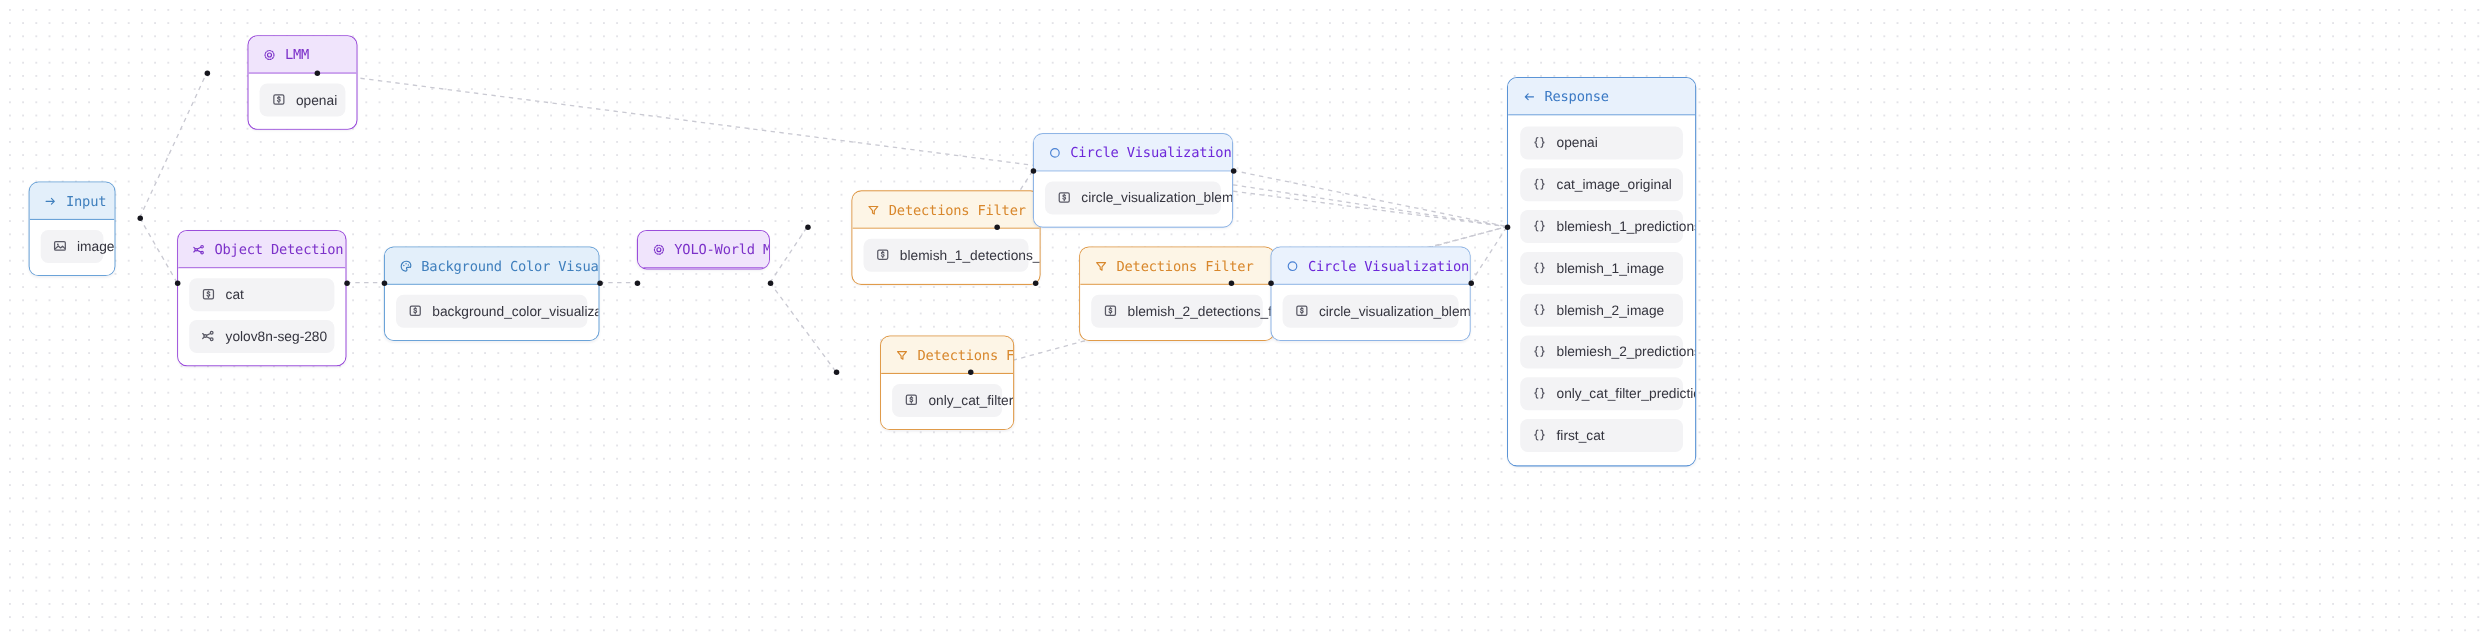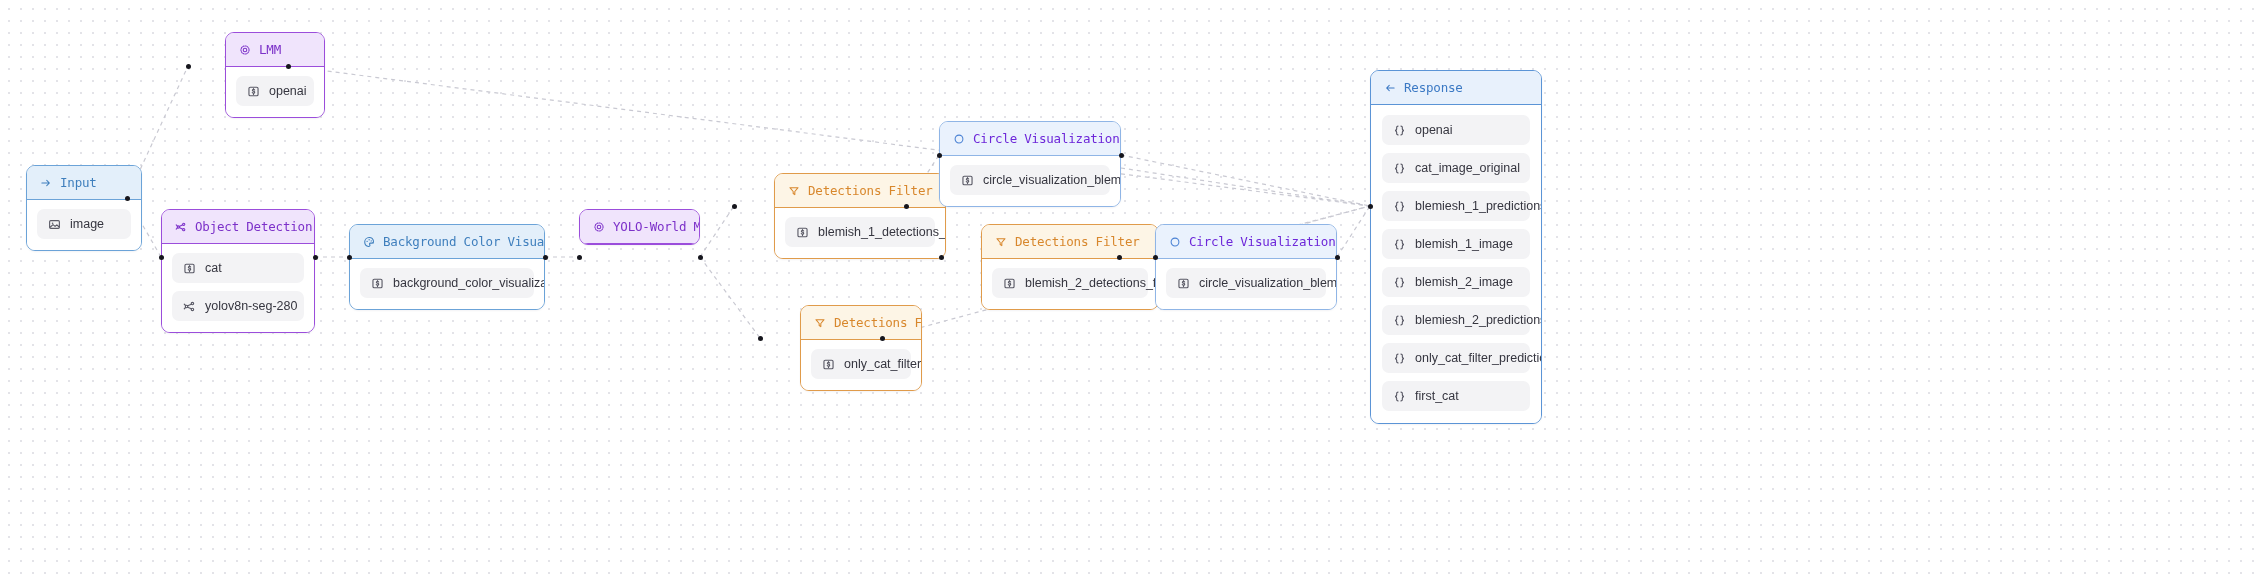--- a/index.html
+++ b/index.html
@@ -47,21 +47,21 @@
   }
   .node-body {
     padding: 9px 10px 11px 10px;
     display: flex;
     flex-direction: column;
     gap: 8px;
     background: #ffffff;
   }
   .field {
     display: flex;
-    align-items: flex-end;
+    align-items: flex-start;
     gap: 9px;
     background: #f3f3f5;
     border-radius: 7px;
     padding: 8px 11px;
     font-size: 12.5px;
     color: #35353f;
     white-space: nowrap;
     font-family: "Liberation Sans", sans-serif;
   }
   .field-ico { flex: 0 0 auto; display: flex; align-items: center; }
@@ -128,21 +128,21 @@
           <span class="field-ico">
             <svg width="13" height="13" viewBox="0 0 16 16" fill="none" stroke="#5a5a66" stroke-width="1.4" stroke-linecap="round" stroke-linejoin="round">
               <rect x="2.4" y="2.8" width="11.2" height="10.4" rx="1.6"></rect>
               <path d="M9.4 6.1c-.3-.5-.8-.8-1.4-.8-.8 0-1.4.5-1.4 1.1 0 1.5 2.9.8 2.9 2.4 0 .7-.7 1.2-1.5 1.2-.7 0-1.2-.3-1.5-.8M8 4.4v1M8 10.6v1"></path>
             </svg>
           </span>
           <span>openai</span>
         </div>
       </div>
     </div>
-    <div class="node n-blue" style="left: 26px; top: 165px; width: 116px;">
+    <div class="node n-blue" style="left: 26px; top: 165px; width: 79px;">
       <div class="node-header">
         <span class="hdr-ico">
           <svg width="12" height="12" viewBox="0 0 16 16" fill="none" stroke="#3f7fbd" stroke-width="1.4" stroke-linecap="round" stroke-linejoin="round">
             <path d="M2.5 8h10M9 4.5 12.5 8 9 11.5"></path>
           </svg>
         </span>
         <span>Input</span>
       </div>
       <div class="node-body">
         <div class="field">

